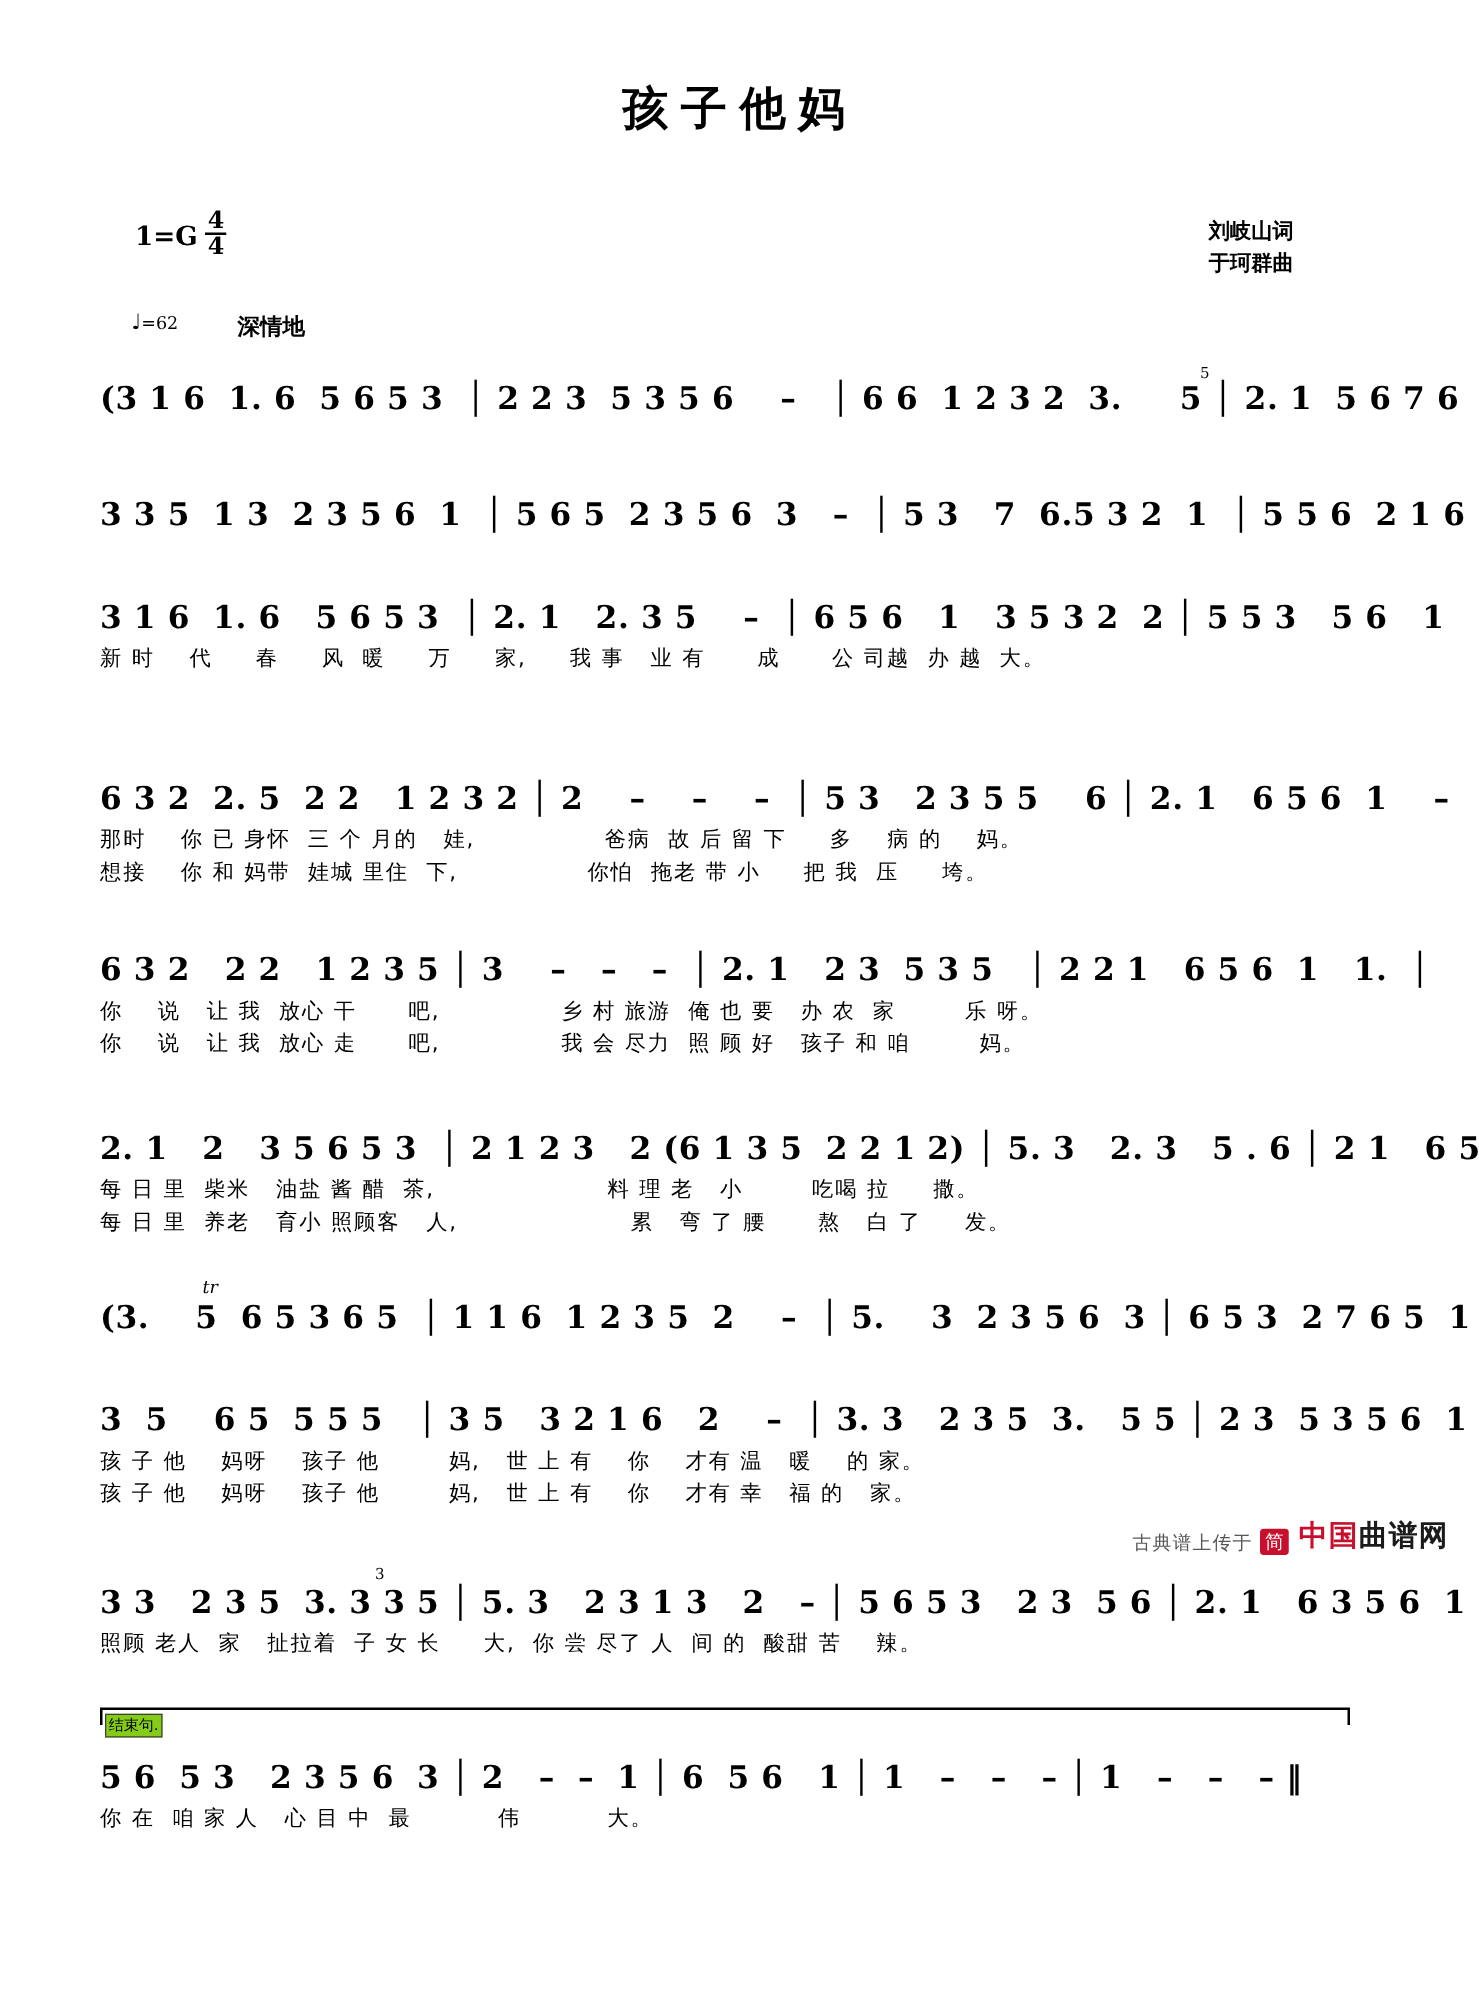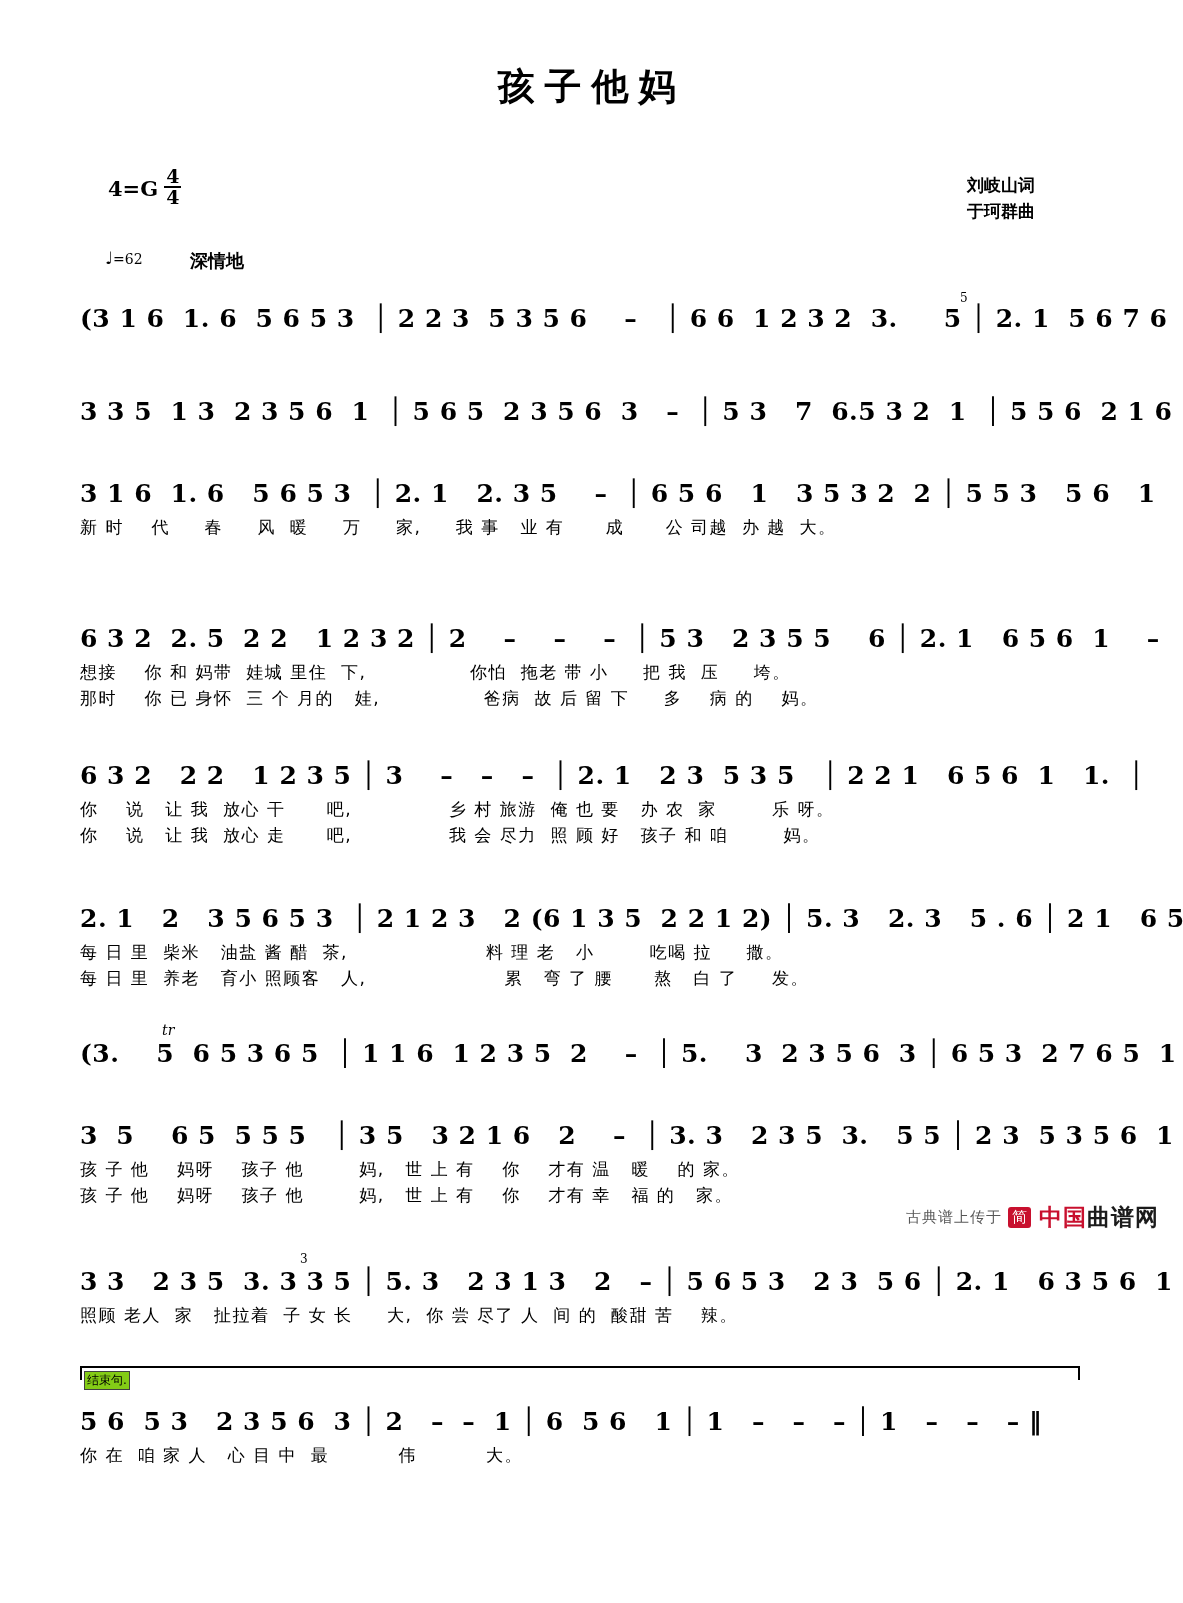--- a/index.html
+++ b/index.html
@@ -150,24 +150,24 @@
     top: 1371px;
     font-family: "DejaVu Sans", sans-serif;
     font-size: 12px;
     border: 1px solid #404040;
     padding: 0 2px;
     background: #84cc16;
   }
   
   .watermark {
     position: absolute;
-    bottom: 28px;
+    bottom: 17px;
     right: 24px;
     display: flex;
-    align-items: center;
+    align-items: flex-end;
     gap: 6px;
   }
   .wm-text {
     font-family: "DejaVu Sans", sans-serif;
     font-size: 15px;
     color: #3a3a3a;
     letter-spacing: 1px;
     opacity: 0.85;
   }
   .wm-brand {
@@ -190,21 +190,21 @@
   }
 </style>
 </head>
 <body>
 
 <div class="sheet">
 
   <div class="title">孩子他妈</div>
 
   <div class="keysig">
-    <span>4=G</span>
+    <span>1=G</span>
     <span class="frac">
       <span class="num">4</span>
       <span class="den">4</span>
     </span>
   </div>
 
   <div class="credits">
     <div>刘岐山词</div>
     <div>于珂群曲</div>
   </div>
@@ -223,22 +223,22 @@
     <div class="notes">3 3 5  1 3  2 3 5 6  1  │ 5 6 5  2 3 5 6  3   –  │ 5 3   7  6.5 3 2  1  │ 5 5 6  2 1 6 5 6  1   – ) │</div>
   </div>
 
   <div class="system" style="top:480px;">
     <div class="notes">3 1 6  1. 6   5 6 5 3  │ 2. 1   2. 3 5    –  │ 6 5 6   1   3 5 3 2  2 │ 5 5 3   5 6   1    –  │</div>
     <div class="lyricline">新 时    代     春     风  暖     万     家,     我 事   业 有      成      公 司越  办 越  大。</div>
   </div>
 
   <div class="system" style="top:625px;">
     <div class="notes">6 3 2  2. 5  2 2   1 2 3 2 │ 2    –    –    –  │ 5 3   2 3 5 5    6 │ 2. 1   6 5 6  1    –  │</div>
+    <div class="lyricline">那时    你 已 身怀  三 个 月的   娃,               爸病  故 后 留 下     多    病 的    妈。</div>
     <div class="lyricline">想接    你 和 妈带  娃城 里住  下,               你怕  拖老 带 小     把 我  压     垮。</div>
-    <div class="lyricline">那时    你 已 身怀  三 个 月的   娃,               爸病  故 后 留 下     多    病 的    妈。</div>
   </div>
 
   <div class="system" style="top:762px;">
     <div class="notes">6 3 2   2 2   1 2 3 5 │ 3    –   –   –  │ 2. 1   2 3  5 3 5   │ 2 2 1   6 5 6  1   1.  │</div>
     <div class="lyricline">你    说   让 我  放心 干      吧,              乡 村 旅游  俺 也 要   办 农  家        乐 呀。</div>
     <div class="lyricline">你    说   让 我  放心 走      吧,              我 会 尽力  照 顾 好   孩子 和 咱        妈。</div>
   </div>
 
   <div class="system" style="top:905px;">
     <div class="notes">2. 1   2   3 5 6 5 3  │ 2 1 2 3   2 (6 1 3 5  2 2 1 2) │ 5. 3   2. 3   5 . 6 │ 2 1   6 5 6  1    –  │</div>

